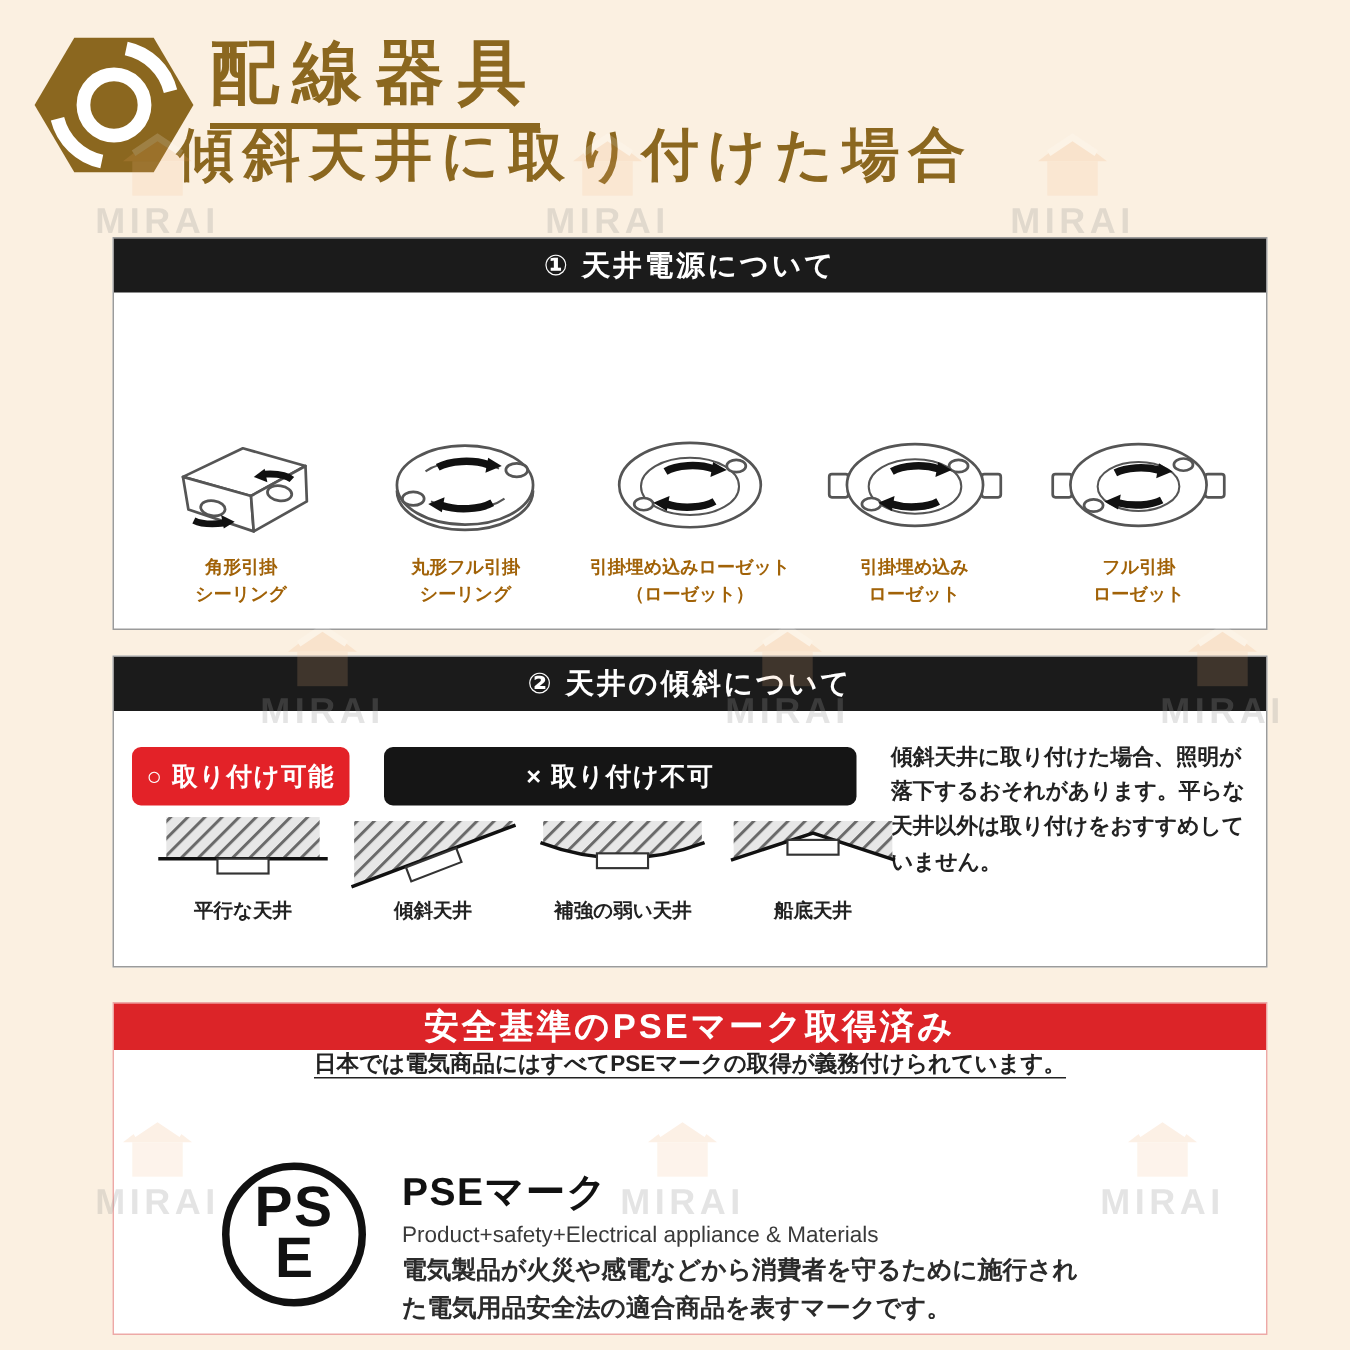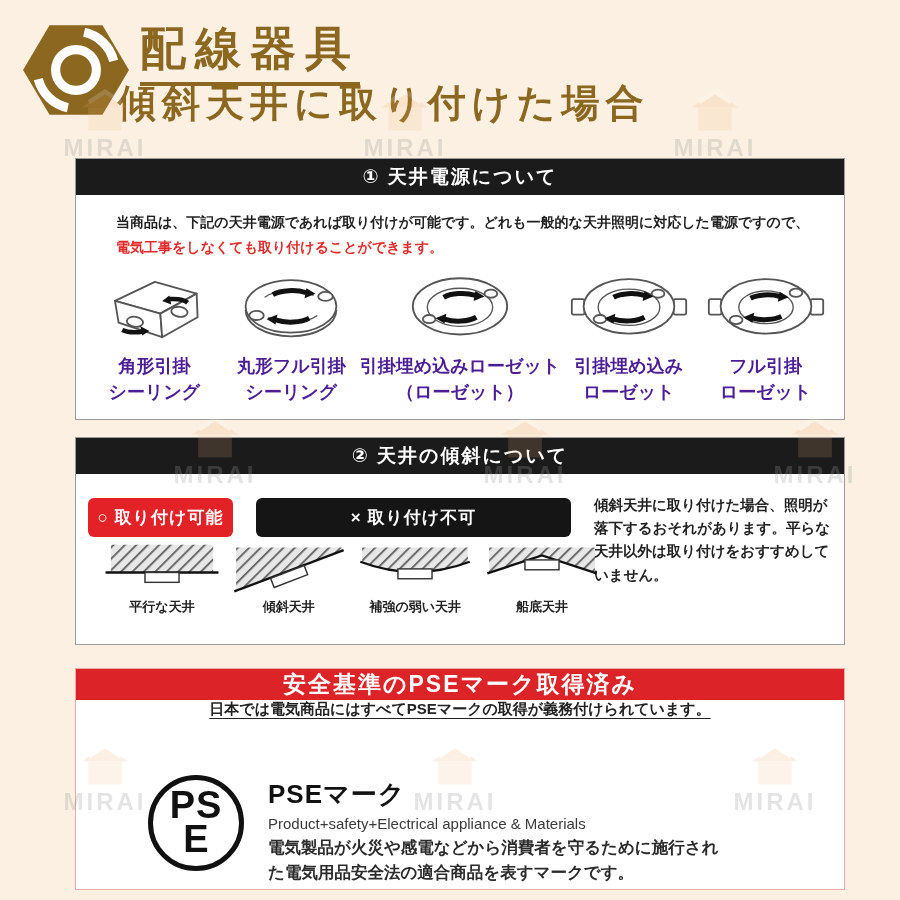--- a/index.html
+++ b/index.html
@@ -39,21 +39,21 @@
   .box1{left:75px;top:158px;width:770px;height:262px;}
   .s1-text{padding:15px 40px 0;line-height:1.75;}
   .s1-black{font-size:14px;font-weight:bold;color:#222;white-space:nowrap;}
   .s1-red{font-size:14px;font-weight:bold;color:#e02b2b;white-space:nowrap;}
   .fixture-row{
     position:absolute;left:10px;right:10px;bottom:14px;display:flex;
     justify-content:space-around;align-items:flex-end;
   }
   .fixture{text-align:center;flex:1;}
   .fixture svg{display:block;margin:0 auto;}
-  .fx-label{font-size:18px;font-weight:bold;color:#4c1d95;line-height:1.45;margin-top:6px;white-space:nowrap;}
+  .fx-label{font-size:12px;font-weight:bold;color:#a16207;line-height:1.45;margin-top:6px;white-space:nowrap;}
 
   
   .box2{left:75px;top:437px;width:770px;height:208px;}
   .ok-badge{
     left:12px;top:60px;background:#e32228;color:#fff;font-size:17px;font-weight:bold;
     padding:8px 0;width:145px;text-align:center;border-radius:6px;letter-spacing:1px;
   }
   .ng-badge{
     left:180px;top:60px;background:#151515;color:#fff;font-size:17px;font-weight:bold;
     padding:8px 0;width:315px;text-align:center;border-radius:6px;letter-spacing:1px;
@@ -97,24 +97,20 @@
     <circle cx="55" cy="55" r="20" fill="#8b671f" stroke="#fff" stroke-width="9"></circle>
     <path d="M63,18 A38,38 0 0 1 92,46" stroke="#fff" stroke-width="9" fill="none" stroke-linecap="butt"></path>
     <path d="M47,92 A38,38 0 0 1 18,64" stroke="#fff" stroke-width="9" fill="none" stroke-linecap="butt"></path>
   </svg>
 </div>
 <div class="abs hdr-title">配線器具</div>
 <div class="abs hdr-sub">傾斜天井に取り付けた場合</div>
 
 <div class="abs box box1">
   <div class="bar">① 天井電源について</div>
-  <div class="s1-text">
-    <div class="s1-black">当商品は、下記の天井電源であれば取り付けが可能です。どれも一般的な天井照明に対応した電源ですので、</div>
-    <div class="s1-red">電気工事をしなくても取り付けることができます。</div>
-  </div>
 
   <div class="fixture-row">
 
     <div class="fixture">
       <span>
       <svg width="118" height="74" viewBox="0 0 130 80">
         <g fill="#fff" stroke="#555" stroke-width="2" stroke-linejoin="round">
           <polygon points="22,30 66,9 112,22 72,44"></polygon>
           <polygon points="22,30 72,44 74,70 26,54"></polygon>
           <polygon points="72,44 112,22 113,48 74,70"></polygon>

